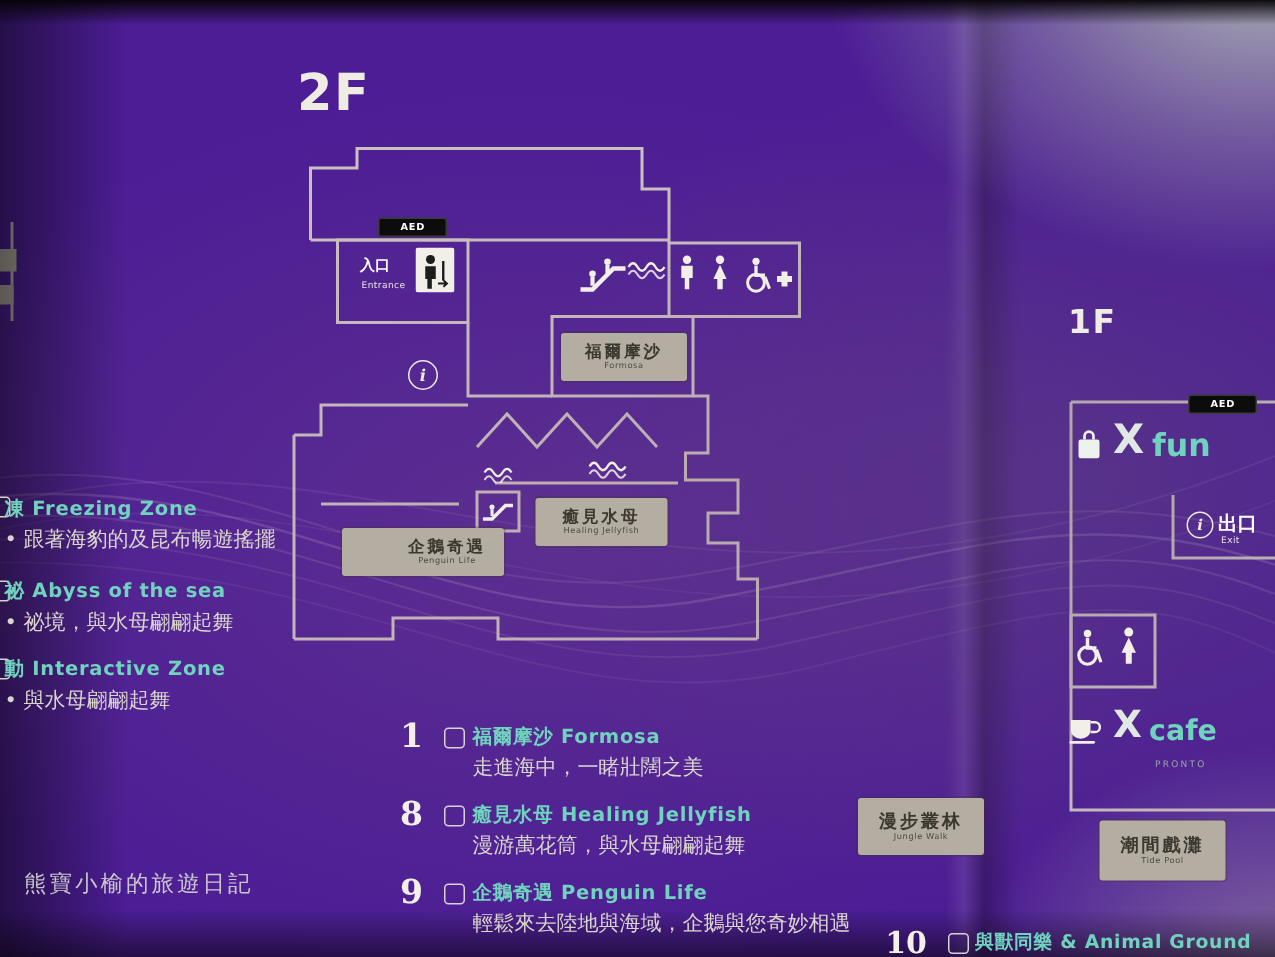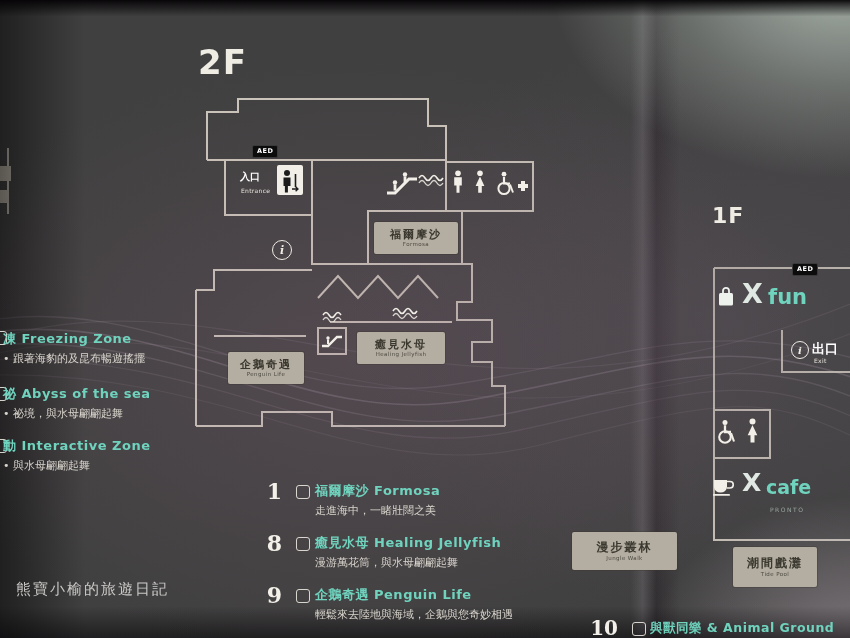--- a/index.html
+++ b/index.html
@@ -1,49 +1,49 @@
 <!DOCTYPE html>
 <html><head>
 <meta charset="utf-8">
 <style>
   html,body{margin:0;padding:0;background:#0a0a0a;}
   #stage{
     position:relative;width:850px;height:638px;overflow:hidden;
-    background:#404040;
+    background:#4c1d95;
     font-family:"DejaVu Sans","Liberation Sans",sans-serif;
   }
   .abs{position:absolute;}
   #art{position:absolute;left:0;top:0;}
   .lighting{
     position:absolute;inset:0;pointer-events:none;
     background:
       linear-gradient(180deg, rgba(5,3,5,0.95) 0%, rgba(5,3,5,0) 2.6%),
       linear-gradient(0deg, rgba(5,3,6,0.55) 0%, rgba(0,0,0,0) 5%),
       radial-gradient(430px 300px at 99% -4%, rgba(178,189,180,0.95) 0%, rgba(178,189,180,0.35) 40%, rgba(178,189,180,0) 68%),
       radial-gradient(300px 220px at 101% 102%, rgba(172,160,168,0.6) 0%, rgba(172,160,168,0) 70%),
       radial-gradient(560px 420px at 86% 50%, rgba(110,95,110,0.28) 0%, rgba(0,0,0,0) 70%),
       radial-gradient(640px 420px at 42% 56%, rgba(142,102,128,0.24) 0%, rgba(0,0,0,0) 72%),
       linear-gradient(90deg, rgba(0,0,0,0.5) 0%, rgba(0,0,0,0) 10%),
       linear-gradient(90deg, rgba(0,0,0,0) 74.2%, rgba(222,208,220,0.12) 75.6%, rgba(20,10,18,0.3) 77.2%, rgba(0,0,0,0) 80%);
   }
   .floor{color:#efece4;font-weight:bold;letter-spacing:1px;}
   .teal{color:#6fd3be;}
   .zone-title{font-size:13px;font-weight:bold;letter-spacing:.5px;white-space:nowrap;}
-  .zone-desc{font-size:11px;color:#d9d5cd;white-space:nowrap;}
+  .zone-desc{font-size:14px;color:#d9d5cd;white-space:nowrap;}
   .legend-num{font-family:"DejaVu Serif","Liberation Serif",serif;font-size:22px;font-weight:bold;color:#f3f0e9;width:30px;text-align:right;}
   .tag{width:12px;height:12px;border:1.5px solid #e9e6de;border-radius:3px;opacity:.9;}
   .label-box{
     background:#b4ada2;border-radius:2px;color:#3a382f;text-align:center;
     display:flex;flex-direction:column;justify-content:center;line-height:1.15;
     box-shadow:0 0 0 1px rgba(55,50,42,.3);
   }
   .label-box .zh{font-size:11px;font-weight:bold;letter-spacing:2px;}
   .label-box .en{font-size:5.5px;letter-spacing:.4px;color:#4c4a40;}
   .label-box.big .zh{font-size:12px;}
-  .aed{background:#0c0c0c;color:#fff;font-size:6.5px;font-weight:bold;padding:2px 4px;border-radius:2px;letter-spacing:.5px;border:1px solid #3a3a3a;line-height:1;}
+  .aed{background:#0c0c0c;color:#fff;font-size:6.5px;font-weight:bold;padding:2px 14px;border-radius:2px;letter-spacing:.5px;border:1px solid #3a3a3a;line-height:1;}
   .info-circle{
     border:1.6px solid #efece4;border-radius:50%;color:#efece4;
     display:flex;align-items:center;justify-content:center;
     font-family:"DejaVu Serif","Liberation Serif",serif;font-style:italic;font-weight:bold;
   }
   .tinytext{font-size:6px;color:#e8e5dd;letter-spacing:.3px;}
   .brand-x{font-weight:bold;color:#dfe8e2;}
   .brand-word{font-weight:bold;}
   .watermark{font-size:15px;color:#d6d4d1;letter-spacing:2px;opacity:.92;}
   .wm-nowrap{white-space:nowrap;}
@@ -181,21 +181,21 @@
       <path d="M1 15 h6 l9 -9 h5" stroke="#f2efe8" stroke-width="2.4" fill="none"></path>
       <circle cx="7" cy="7" r="1.7" fill="#f2efe8"></circle>
         <rect x="6" y="8.5" width="2.1" height="4.5" fill="#f2efe8"></rect>
     </svg>
   </span>
 
   <div class="abs label-box" style="left:357px;top:332px;width:88px;height:32px;">
     <div class="zh">癒見水母</div>
     <div class="en">Healing Jellyfish</div>
   </div>
-  <div class="abs label-box" style="left:228px;top:352px;width:76px;height:32px;">
+  <div class="abs label-box" style="left:228px;top:352px;width:76px;height:32px;padding-left:32px;">
     <div class="zh">企鵝奇遇</div>
     <div class="en">Penguin Life</div>
   </div>
 
   <span class="abs tag" style="left:-7px;top:331px;"></span>
   <div class="abs zone-title teal" style="left:3px;top:330px;">凍 Freezing Zone</div>
   <div class="abs zone-desc" style="left:3px;top:351px;">• 跟著海豹的及昆布暢遊搖擺</div>
 
   <span class="abs tag" style="left:-7px;top:387px;"></span>
   <div class="abs zone-title teal" style="left:3px;top:385px;">祕 Abyss of the sea</div>
@@ -258,21 +258,21 @@
     <svg width="22" height="20" viewBox="0 0 22 20">
       <path d="M2 3 h13 v7 a6.5 5.5 0 0 1 -13 0 z" fill="#f2efe8"></path>
       <path d="M15 4.5 h3 a3 3 0 0 1 0 6.5 h-3" stroke="#f2efe8" stroke-width="1.6" fill="none"></path>
       <rect x="1" y="17" width="17" height="1.8" rx="0.9" fill="#f2efe8"></rect>
     </svg>
   </span>
   <div class="abs brand-x" style="left:742px;top:468px;font-size:25px;">X</div>
   <div class="abs brand-word teal" style="left:766px;top:476px;font-size:19px;">cafe</div>
   <div class="abs tinytext" style="left:770px;top:506px;color:#9aa79f;letter-spacing:1.5px;">PRONTO</div>
 
-  <div class="abs label-box big" style="left:572px;top:532px;width:105px;height:38px;">
+  <div class="abs label-box big" style="left:572px;top:532px;width:84px;height:38px;">
     <div class="zh">漫步叢林</div>
     <div class="en">Jungle Walk</div>
   </div>
   <div class="abs label-box big" style="left:733px;top:547px;width:84px;height:40px;text-align:center;">
     <div class="zh">潮間戲灘</div>
     <div class="en">Tide Pool</div>
   </div>
 
   <div class="abs watermark wm-nowrap" style="left:16px;top:580px;">熊寶小榆的旅遊日記</div>
 

